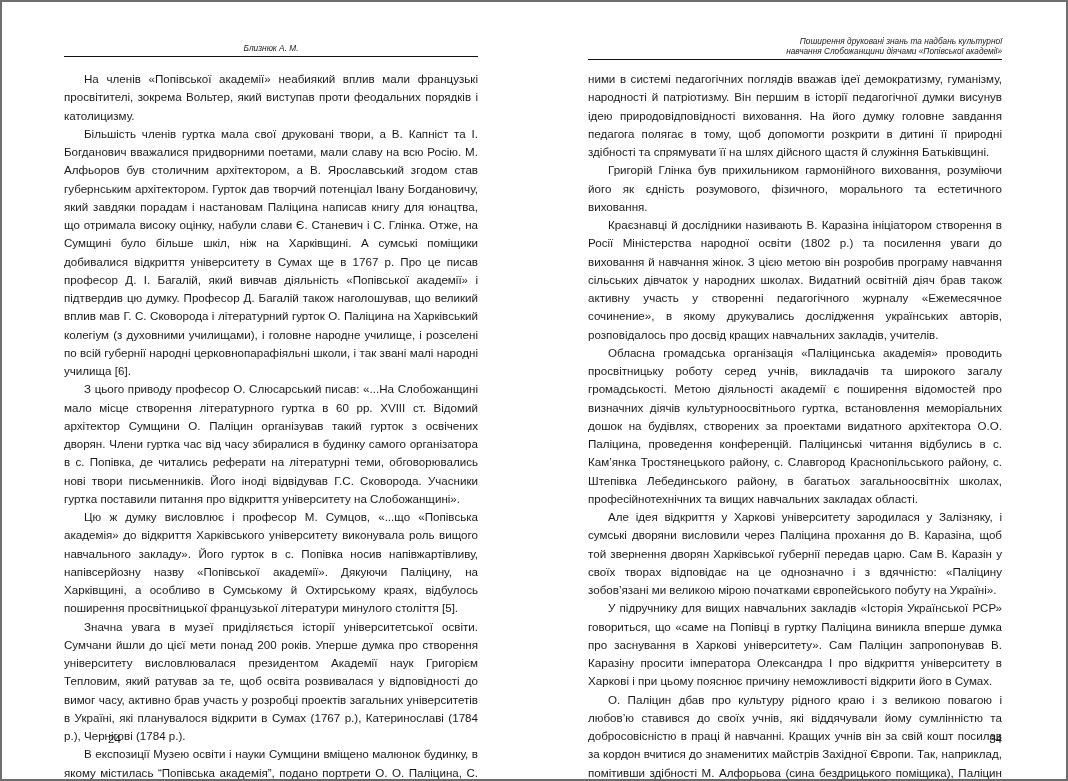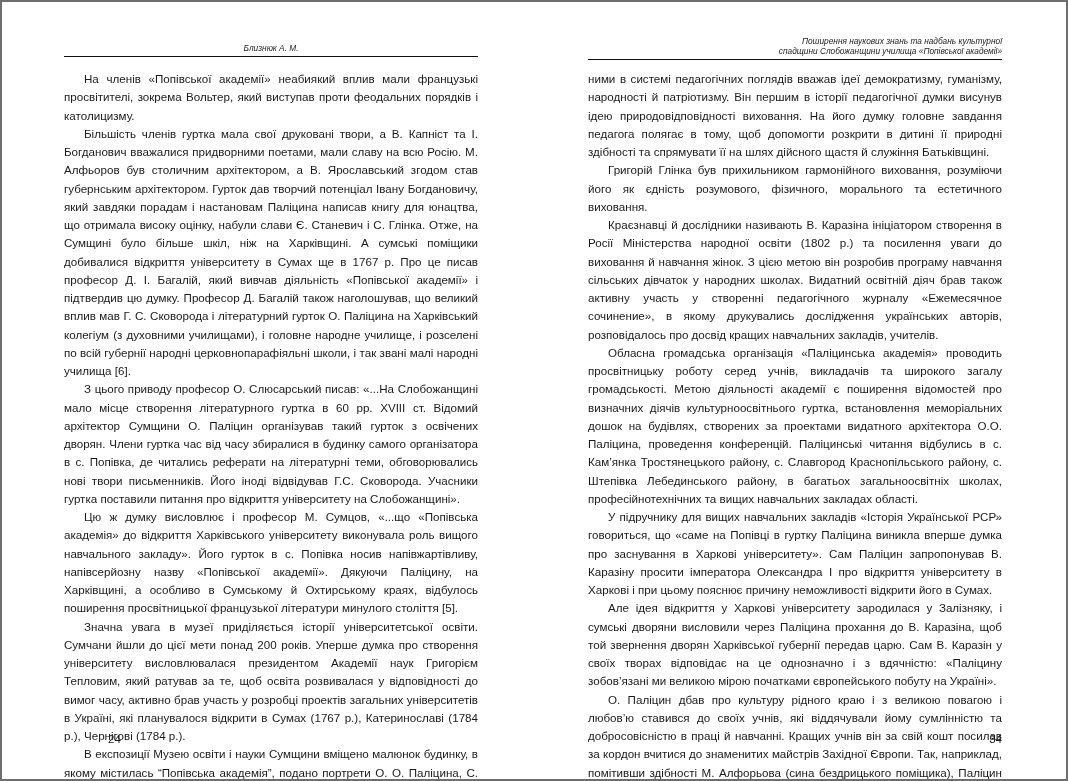--- a/index.html
+++ b/index.html
@@ -32,26 +32,26 @@
     <p>Цю ж думку висловлює і професор М. Сумцов, «...що «Попівська академія» до відкриття Харківського університету виконувала роль вищого навчального закладу». Його гурток в с. Попівка носив напівжартівливу, напівсерйозну назву «Попівської академії». Дякуючи Паліцину, на Харківщині, а особливо в Сумському й Охтирському краях, відбулось поширення просвітницької французької літератури минулого століття [5].</p>
     <p>Значна увага в музеї приділяється історії університетської освіти. Сумчани йшли до цієї мети понад 200 років. Уперше думка про створення університету висловлювалася президентом Академії наук Григорієм Тепловим, який ратував за те, щоб освіта розвивалася у відповідності до вимог часу, активно брав участь у розробці проектів загальних університетів в Україні, які планувалося відкрити в Сумах (1767 р.), Катеринославі (1784 р.), Чернігові (1784 р.).</p>
     <p>В експозиції Музею освіти і науки Сумщини вміщено малюнок будинку, в якому містилась “Попівська академія”, подано портрети О. О. Паліцина, С. М. Глінки, В. Н. Каразіна, Г.С. Сковороди.</p>
 
   </div>
   <div class="folio">24</div>
 </div>
 
 <div class="page page-right">
   <div class="running-head">
-    <div>Поширення наукових знань та надбань культурної</div>
-    <div>спадщини Слобожанщини училища «Попівської академії»</div>
+    <div>Поширення друковані знань та надбань культурної</div>
+    <div>навчання Слобожанщини діячами «Попівської академії»</div>
   </div>
   <div class="text">
     <p class="cont">ними в системі педагогічних поглядів вважав ідеї демократизму, гуманізму, народності й патріотизму. Він першим в історії педагогічної думки висунув ідею природовідповідності виховання. На його думку головне завдання педагога полягає в тому, щоб допомогти розкрити в дитині її природні здібності та спрямувати її на шлях дійсного щастя й служіння Батьківщині.</p>
     <p>Григорій Глінка був прихильником гармонійного виховання, розуміючи його як єдність розумового, фізичного, морального та естетичного виховання.</p>
     <p>Краєзнавці й дослідники називають В. Каразіна ініціатором створення в Росії Міністерства народної освіти (1802 р.) та посилення уваги до виховання й навчання жінок. З цією метою він розробив програму навчання сільських дівчаток у народних школах. Видатний освітній діяч брав також активну участь у створенні педагогічного журналу «Ежемесячное сочинение», в якому друкувались дослідження українських авторів, розповідалось про досвід кращих навчальних закладів, учителів.</p>
     <p>Обласна громадська організація «Паліцинська академія» проводить просвітницьку роботу серед учнів, викладачів та широкого загалу громадськості. Метою діяльності академії є поширення відомостей про визначних діячів культурноосвітнього гуртка, встановлення меморіальних дошок на будівлях, створених за проектами видатного архітектора О.О. Паліцина, проведення конференцій. Паліцинські читання відбулись в с. Кам’янка Тростянецького району, с. Славгород Краснопільського району, с. Штепівка Лебединського району, в багатьох загальноосвітніх школах, професійнотехнічних та вищих навчальних закладах області.</p>
+    <p>Але ідея відкриття у Харкові університету зародилася у Залізняку, і сумські дворяни висловили через Паліцина прохання до В. Каразіна, щоб той звернення дворян Харківської губернії передав царю. Сам В. Каразін у своїх творах відповідає на це однозначно і з вдячністю: «Паліцину зобов’язані ми великою мірою початками європейського побуту на Україні».</p>
     <p>У підручнику для вищих навчальних закладів «Історія Української РСР» говориться, що «саме на Попівці в гуртку Паліцина виникла вперше думка про заснування в Харкові університету». Сам Паліцин запропонував В. Каразіну просити імператора Олександра І про відкриття університету в Харкові і при цьому пояснює причину неможливості відкрити його в Сумах.</p>
-    <p>Але ідея відкриття у Харкові університету зародилася у Залізняку, і сумські дворяни висловили через Паліцина прохання до В. Каразіна, щоб той звернення дворян Харківської губернії передав царю. Сам В. Каразін у своїх творах відповідає на це однозначно і з вдячністю: «Паліцину зобов’язані ми великою мірою початками європейського побуту на Україні».</p>
     <p>О. Паліцин дбав про культуру рідного краю і з великою повагою і любов’ю ставився до своїх учнів, які віддячували йому сумлінністю та добросовісністю в праці й навчанні. Кращих учнів він за свій кошт посилав за кордон вчитися до знаменитих майстрів Західної Європи. Так, наприклад, помітивши здібності М. Алфорьова (сина бездрицького поміщика), Паліцин направив його навчатися до Італії, а потім - до Франції [1].</p>
   </div>
   <div class="folio">34</div>
 </div>
 
 </body></html>

